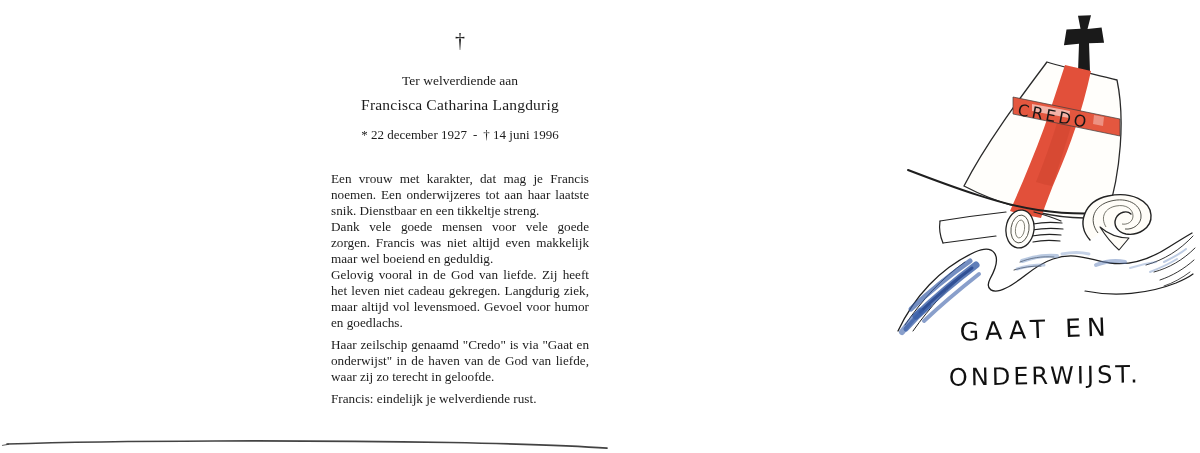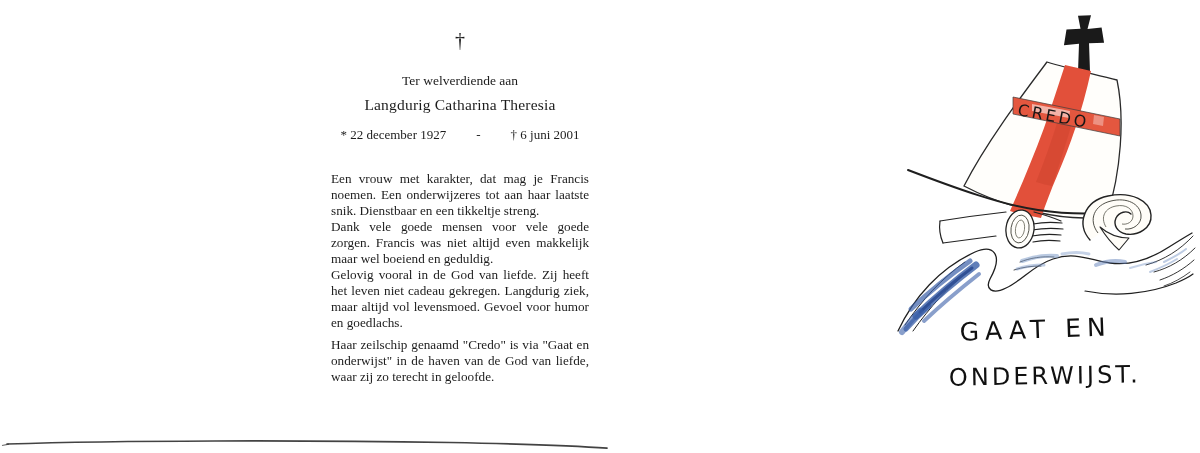--- a/index.html
+++ b/index.html
@@ -14,21 +14,21 @@
   
   .left-page{
     position:absolute;left:331px;top:30px;width:258px;
     text-align:center;
   }
   .dagger{font-size:20px;line-height:20px;}
   .memorial{margin-top:23px;font-size:13.5px;line-height:16px;}
   .name{margin-top:6px;font-size:15.5px;line-height:19px;letter-spacing:.2px;}
   .dates{
     margin-top:13px;font-size:13px;line-height:15px;
-    display:flex;justify-content:center;gap:30px;white-space:nowrap;
+    display:flex;justify-content:center;gap:6px;white-space:nowrap;
   }
   .body-text{
     margin-top:29px;
     text-align:justify;
     font-size:13.2px;line-height:16px;
   }
   .para{margin:0;}
   .gap-after{margin-bottom:6px;}
   
   .artwork{position:absolute;left:880px;top:0;width:320px;height:453px;}
@@ -37,32 +37,33 @@
 </style>
 </head>
 <body>
 
 <div class="scan">
 
   <section class="left-page">
     <div class="dagger">†</div>
     <div class="memorial">Ter welverdiende aan</div>
     <div class="name">
-      <div>Langdurig Catharina Theresia</div>
+      <div>Francisca Catharina Langdurig</div>
     </div>
     <div class="dates">
       <span>* 22 december 1927</span>
       <span>-</span>
-      <span>† 6 juni 2001</span>
+      <span>† 14 juni 1996</span>
     </div>
     <div class="body-text">
       <p class="para">Een vrouw met karakter, dat mag je Francis noemen. Een onderwijzeres tot aan haar laatste snik. Dienstbaar en een tikkeltje streng.</p>
       <p class="para">Dank vele goede mensen voor vele goede zorgen. Francis was niet altijd even makkelijk maar wel boeiend en geduldig.</p>
       <p class="para gap-after">Gelovig vooral in de God van liefde. Zij heeft het leven niet cadeau gekregen. Langdurig ziek, maar altijd vol levensmoed. Gevoel voor humor en goedlachs.</p>
       <p class="para gap-after">Haar zeilschip genaamd "Credo" is via "Gaat en onderwijst" in de haven van de God van liefde, waar zij zo terecht in geloofde.</p>
+      <p class="para">Francis: eindelijk je welverdiende rust.</p>
     </div>
   </section>
 
   <svg class="page-edge" viewBox="0 0 1200 453" xmlns="http://www.w3.org/2000/svg">
     <path d="M7,444 C120,440.5 300,440 450,442.5 C530,444 582,446.2 607,448.2" fill="none" stroke="#2f2f2f" stroke-width="1.7" opacity="0.9" stroke-linecap="round"></path>
     <path d="M2,445.5 L9,444.2" fill="none" stroke="#2f2f2f" stroke-width="1.2" opacity="0.7"></path>
   </svg>
 
   <svg class="artwork" viewBox="0 0 320 453" xmlns="http://www.w3.org/2000/svg">
 

